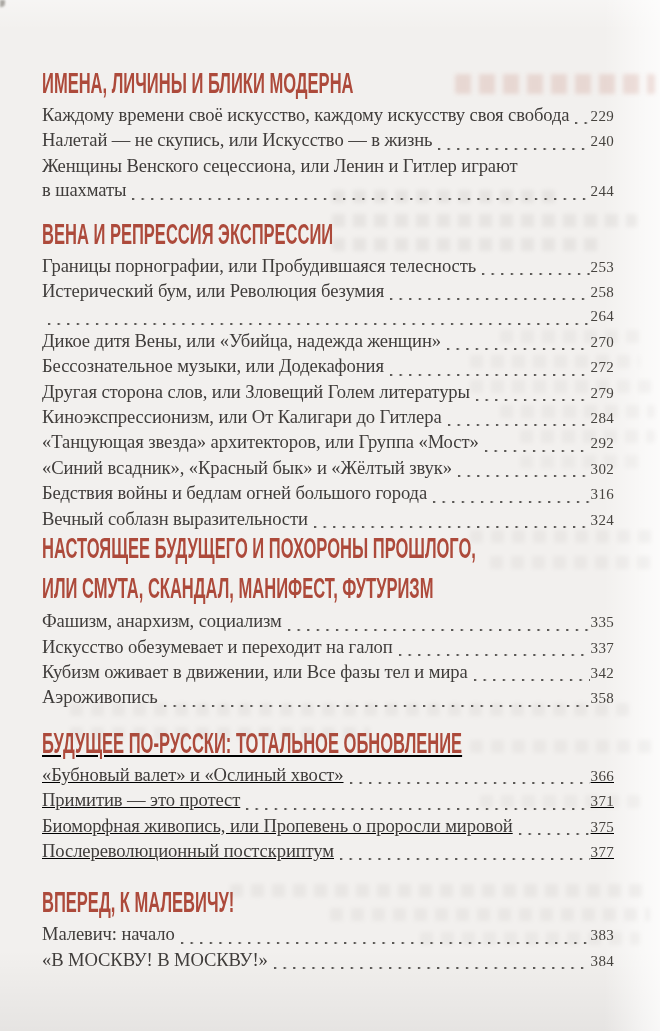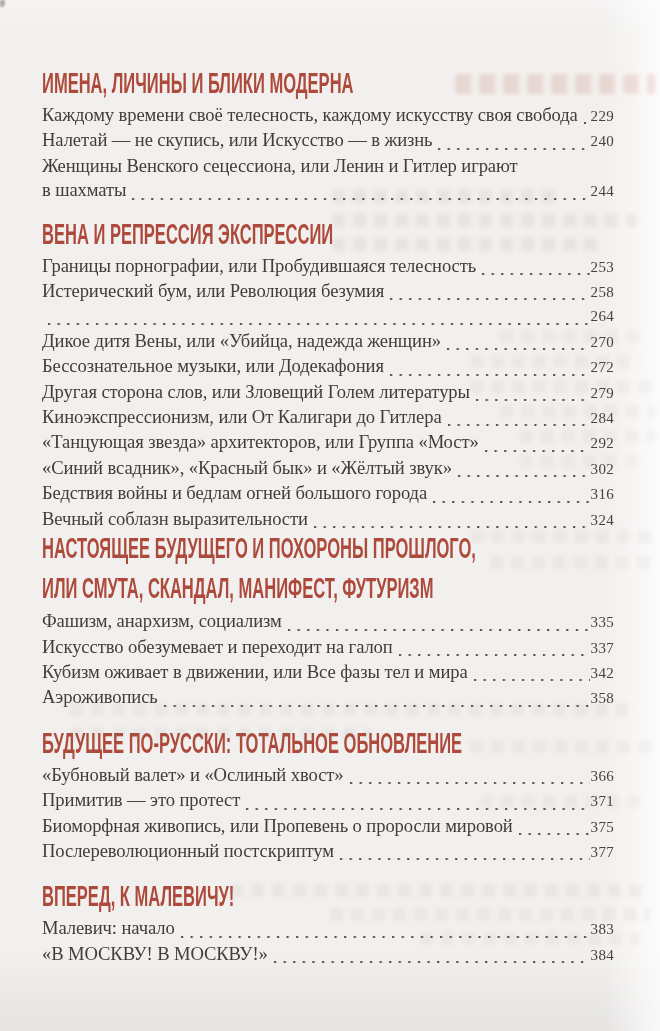--- a/index.html
+++ b/index.html
@@ -44,22 +44,22 @@
     align-self:stretch;
     margin:0 1px 0 5px;
     background-image:radial-gradient(circle at 2px 2px, rgba(62,59,56,0.85) 1.25px, rgba(0,0,0,0) 1.55px);
     background-size:9.6px 4px;
     background-repeat:repeat-x;
     background-position:left bottom 3px;
   }
   .pagenum { flex:0 0 auto; font-size:15px; color:#46433f; letter-spacing:0.3px; }
   .sec2 { margin-top:17px; }
   .sec3 { margin-top:3px; }
-  .sec4 { margin-top:19px; }
-  .sec5 { margin-top:19px; }
+  .sec4 { margin-top:19px;text-decoration:underline; }
+  .sec5 { margin-top:25px; }
   .sec3 .hdr { margin-bottom:7px; }
   .ghost {
     position:absolute; height:13px; border-radius:2px;
     filter:blur(2px); opacity:0.16; pointer-events:none;
     background:repeating-linear-gradient(90deg, rgba(125,118,112,0.6) 0 13px, rgba(125,118,112,0) 13px 21px);
   }
   .ghost.red {
     height:20px; opacity:0.26;
     background:repeating-linear-gradient(90deg, rgba(176,82,62,0.6) 0 16px, rgba(176,82,62,0) 16px 24px);
   }
@@ -72,21 +72,21 @@
 </head>
 <body>
 
 <div class="page">
 
   <section class="toc-section sec1">
     <h2 class="hdr">
       <span class="hdr-line">ИМЕНА, ЛИЧИНЫ И БЛИКИ МОДЕРНА</span>
     </h2>
     <div class="row">
-      <span class="entry-text">Каждому времени своё телесность, каждому искусству своя свобода</span>
+      <span class="entry-text">Каждому времени своё искусство, каждому искусству своя свобода</span>
       <span class="leader"></span>
       <span class="pagenum">229</span>
     </div>
     <div class="row">
       <span class="entry-text">Налетай — не скупись, или Искусство — в жизнь</span>
       <span class="leader"></span>
       <span class="pagenum">240</span>
     </div>
     <div class="row no-page">
       <span class="entry-text">Женщины Венского сецессиона, или Ленин и Гитлер играют</span>

